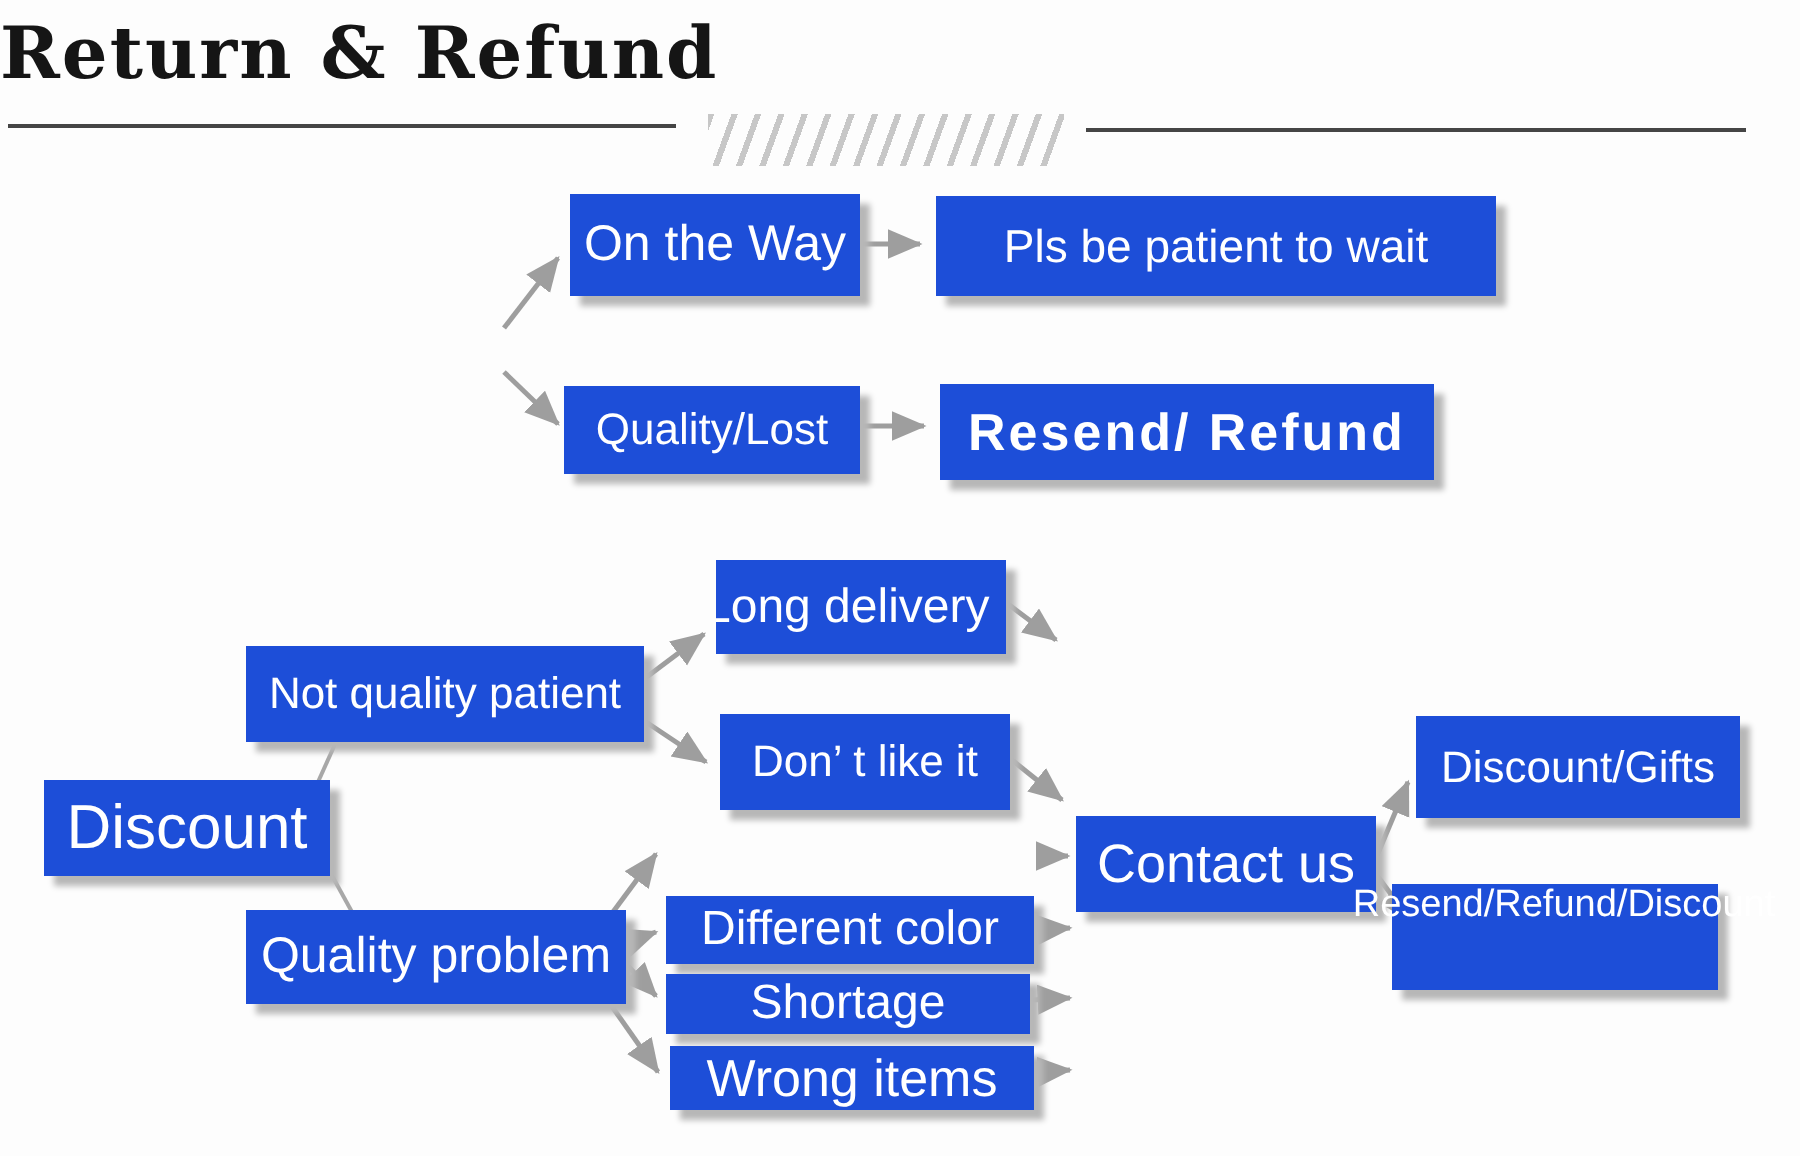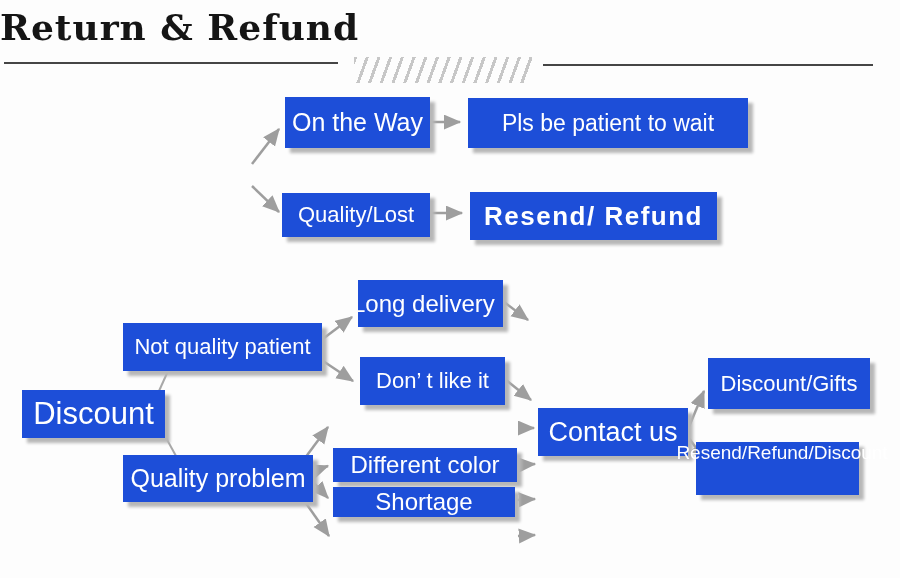--- a/index.html
+++ b/index.html
@@ -115,20 +115,23 @@
     </div>
   <div class="node n-quality">
       <span>Quality problem</span>
     </div>
   <div class="node n-diff-color">
       <span>Different color</span>
     </div>
   <div class="node n-shortage">
       <span>Shortage</span>
     </div>
+  <div class="node n-wrong-items">
+      <span>Wrong items</span>
+    </div>
   <div class="node n-contact-us">
       <span>Contact us</span>
     </div>
   <div class="node n-discount-gifts">
       <span>Discount/Gifts</span>
     </div>
   <div class="node n-rrd">
     <span>Resend/Refund/</span>
     <span>Discount</span>
   </div>

